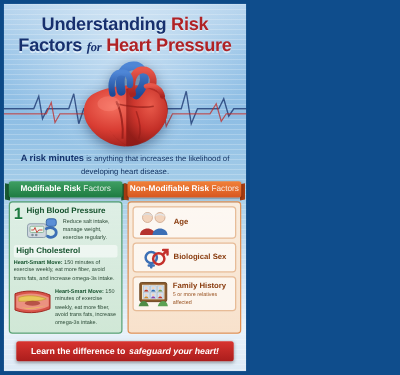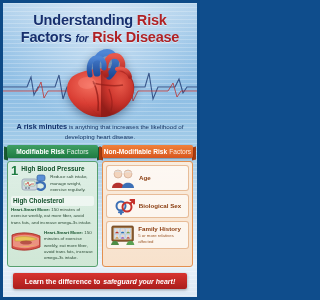--- a/index.html
+++ b/index.html
@@ -28,21 +28,21 @@
   }
 
   
   .title{
     position:absolute;left:0;right:0;top:9px;text-align:center;
     line-height:1.18;padding:0 8px;box-sizing:border-box;z-index:6;
   }
   .title .l1,.title .l2{display:block;font-weight:bold;font-size:14.5px;letter-spacing:-.2px;}
   .t-blue{color:#17306e;text-shadow:0 1px 0 rgba(255,255,255,.55);}
   .t-red{color:#b02225;text-shadow:0 1px 0 rgba(255,255,255,.5);}
-  .t-for{color:#17306e;font-style:italic;font-weight:bold;font-size:10px;}
+  .t-for{color:#17306e;font-style:italic;font-weight:bold;font-size:10px;font-family:Liberation Serif, serif;}
 
   
   .hero{position:absolute;left:0;right:0;top:44px;height:72px;z-index:4;}
   .ecg{position:absolute;left:0;top:18px;width:200px;height:40px;}
   .heart-wrap{position:absolute;left:50%;top:2px;transform:translateX(-50%);width:86px;height:70px;}
   .heart-wrap svg{display:block;filter:drop-shadow(0 3px 5px rgba(10,40,80,.45));}
 
   
   .definition{
     position:absolute;left:10px;right:10px;top:118px;z-index:6;
@@ -124,21 +124,21 @@
   <div class="glow"></div>
 
   <div class="title">
     <span class="l1">
       <span class="t-blue">Understanding</span>
       <span class="t-red">Risk</span>
     </span>
     <span class="l2">
       <span class="t-blue">Factors</span>
       <span class="t-for">for</span>
-      <span class="t-red">Risk Disease</span>
+      <span class="t-red">Heart Pressure</span>
     </span>
   </div>
 
   <div class="hero">
     <svg class="ecg" viewBox="0 0 200 40">
       <path d="M0,22 L20,22 L24,22 L28,12 L31,30 L35,22 L52,22 L56,10 L60,34 L64,22 L80,22
                L86,6 L90,36 L95,22 L112,22 L116,12 L120,30 L124,22 L142,22 L146,8 L150,34
                L155,22 L172,22 L176,14 L180,28 L184,22 L200,22" fill="none" stroke="#15306b" stroke-width="1.1" opacity=".75"></path>
       <path d="M0,26 L30,26 L34,26 L38,17 L41,33 L45,26 L70,26 L76,12 L80,38 L85,26 L120,26
                L126,14 L130,36 L135,26 L165,26 L170,18 L174,32 L178,26 L200,26" fill="none" stroke="#c02a26" stroke-width="1" opacity=".75"></path>

